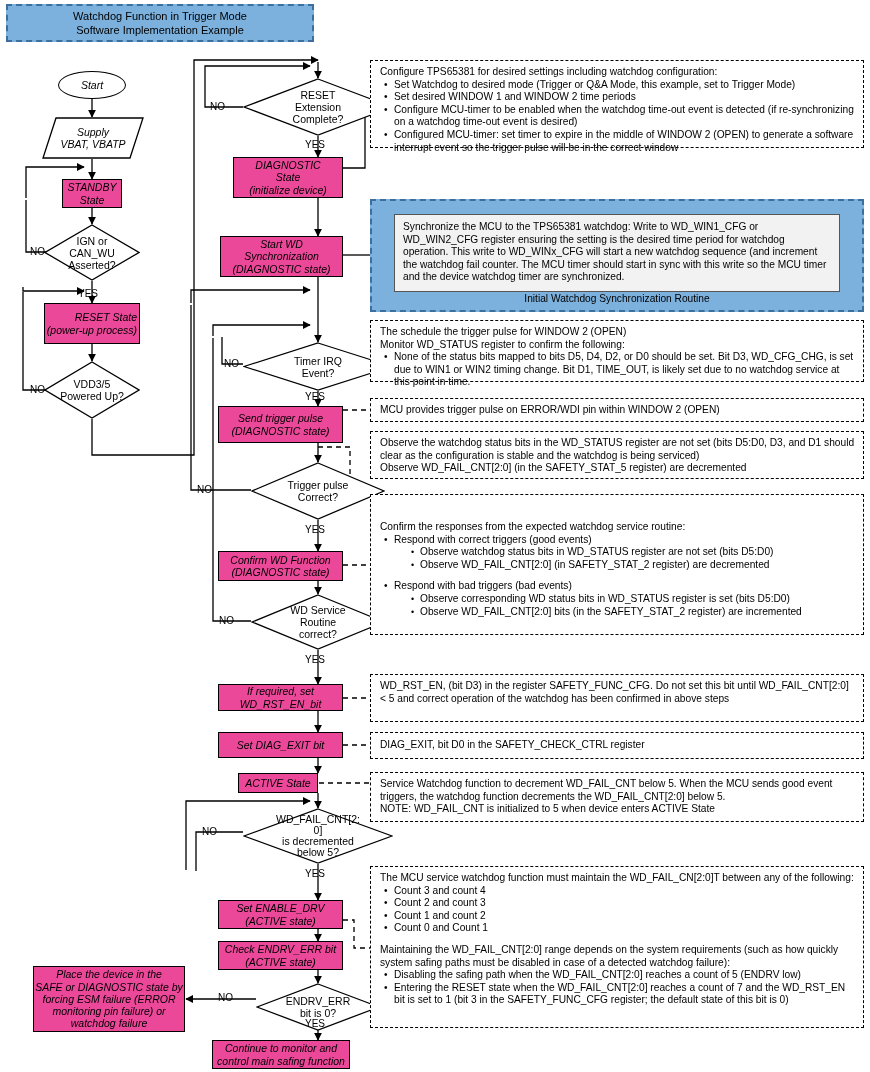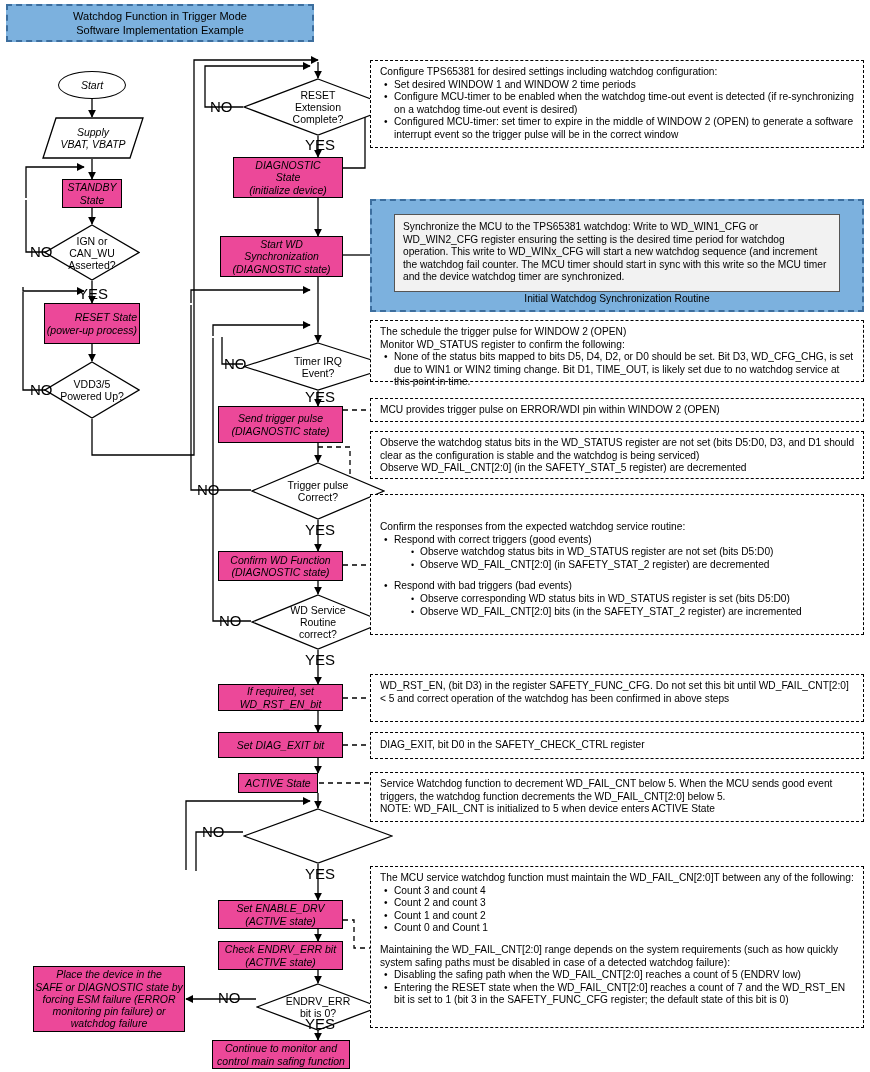--- a/index.html
+++ b/index.html
@@ -155,21 +155,21 @@
   
   #wires {
     position: absolute;
     left: 0; top: 0;
     width: 870px;
     height: 1072px;
     pointer-events: none;
   }
   .lbl {
     position: absolute;
-    font-size: 15px;
+    font-size: 10px;
     line-height: 11px;
     color: #000;
     background: transparent;
     text-align: center;
   }
 </style>
 </head>
 <body>
 
 <div id="canvas">
@@ -367,20 +367,24 @@
 WD_RST_EN_bit</div>
 
   <div class="node rect" style="left:218px; top:732px; width:125px; height:26px;">Set DIAG_EXIT bit</div>
 
   <div class="node rect" style="left:238px; top:773px; width:80px; height:20px;">ACTIVE State</div>
 
   <div class="diamond" style="left:243px; top:808px; width:150px; height:56px;">
     <svg width="150" height="56" viewBox="0 0 150 56">
       <polygon points="75,1 149,28 75,55 1,28" fill="#fff" stroke="#000" stroke-width="1.3"></polygon>
     </svg>
+    <div class="dlabel" style="left:6%; right:6%; line-height:11px;">WD_FAIL_CNT[2:
+0]
+is decremented
+below 5?</div>
   </div>
 
   <div class="node rect" style="left:218px; top:900px; width:125px; height:29px;">Set ENABLE_DRV
 (ACTIVE state)</div>
 
   <div class="node rect" style="left:218px; top:941px; width:125px; height:29px;">Check ENDRV_ERR bit
 (ACTIVE state)</div>
 
   <div class="diamond" style="left:256px; top:983px; width:124px; height:48px;">
     <svg width="124" height="48" viewBox="0 0 124 48">
@@ -411,20 +415,21 @@
 
   <div class="lbl" style="left:202px; top:826px;">NO</div>
   <div class="lbl" style="left:305px; top:868px;">YES</div>
 
   <div class="lbl" style="left:218px; top:992px;">NO</div>
   <div class="lbl" style="left:305px; top:1018px;">YES</div>
 
   <div class="callout" style="left:370px; top:60px; width:494px; height:88px;">
     <p>Configure TPS65381 for desired settings including watchdog configuration:</p>
     <ul>
+      <li>Set Watchdog to desired mode (Trigger or Q&amp;A Mode, this example, set to Trigger Mode)</li>
       <li>Set desired WINDOW 1 and WINDOW 2 time periods</li>
       <li>Configure MCU-timer to be enabled when the watchdog time-out event is detected (if re-synchronizing on a watchdog time-out event is desired)</li>
       <li>Configured MCU-timer:  set timer to expire in the middle of WINDOW 2 (OPEN) to generate a software interrupt event so the trigger pulse will be in the correct window</li>
     </ul>
   </div>
 
   <div class="sync-panel" style="left:370px; top:199px; width:494px; height:113px;">
     <div class="sync-inner">Synchronize the MCU to the TPS65381 watchdog:  Write to  WD_WIN1_CFG or WD_WIN2_CFG register ensuring the setting is the desired time period for watchdog operation. This write to WD_WINx_CFG will start a new watchdog sequence (and increment the watchdog fail counter.  The MCU timer should start in sync with this write so the MCU timer and the device watchdog timer are synchronized.</div>
     <div class="sync-caption">Initial Watchdog Synchronization Routine</div>
   </div>

